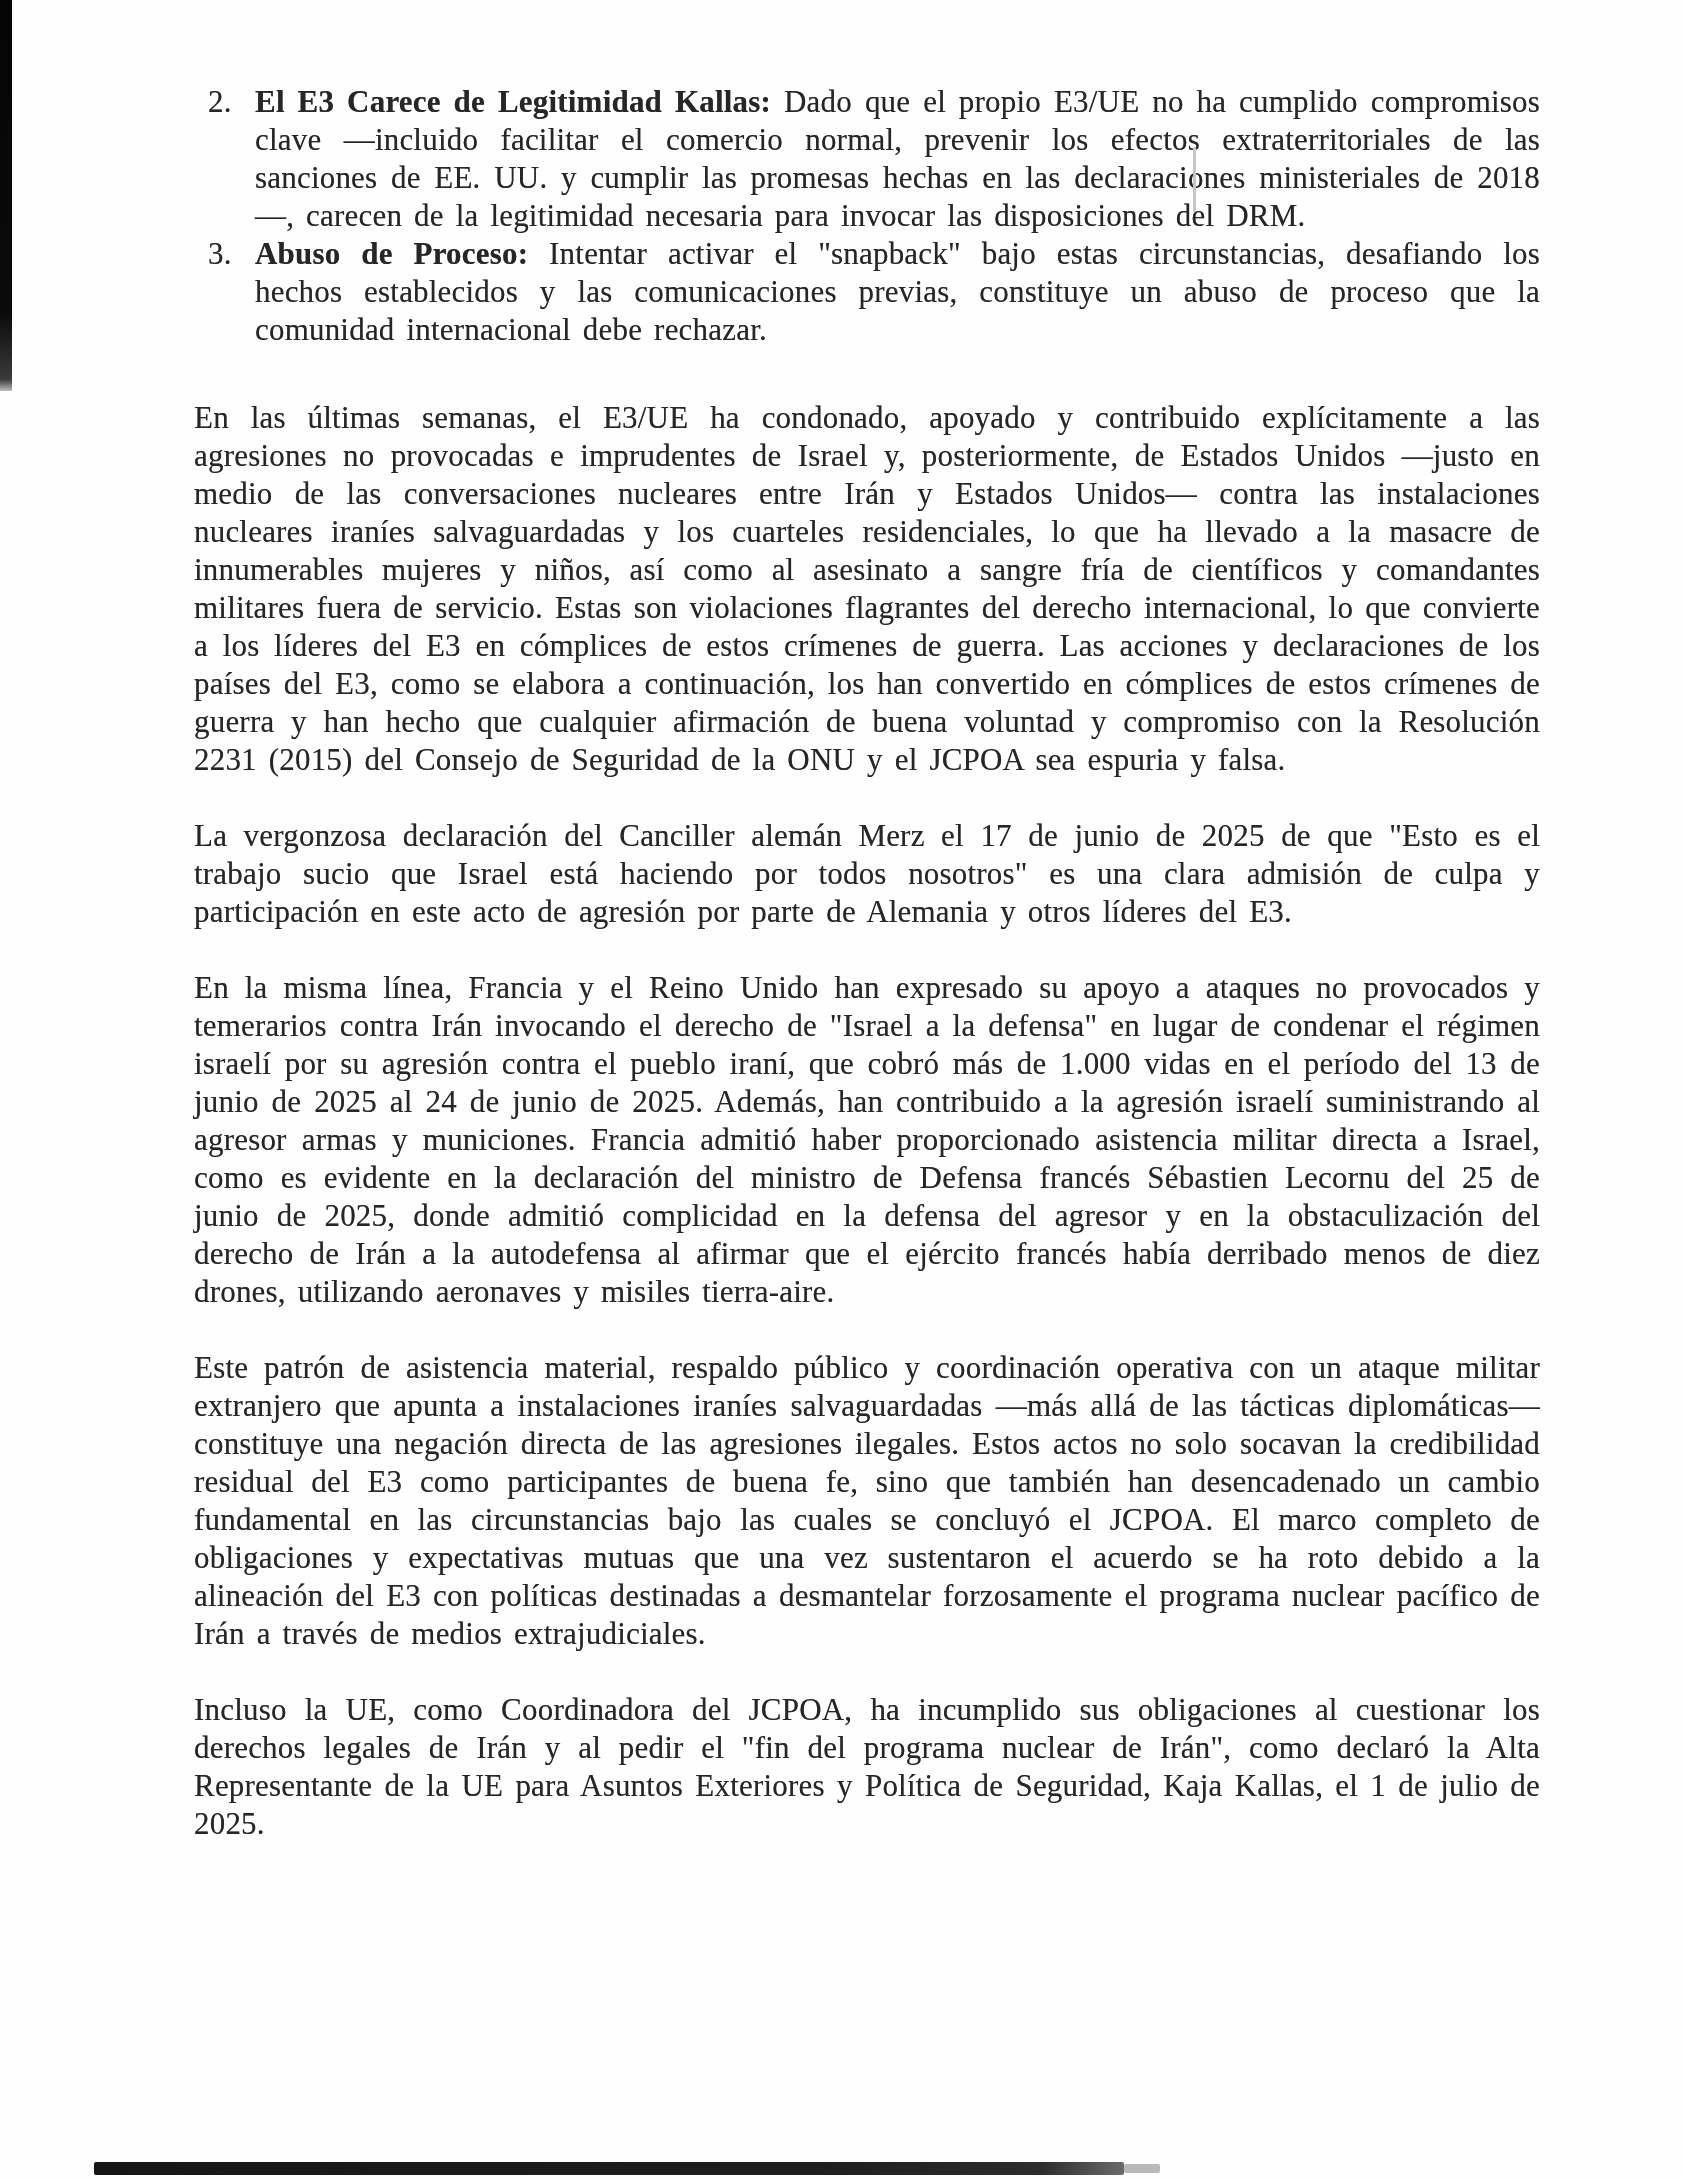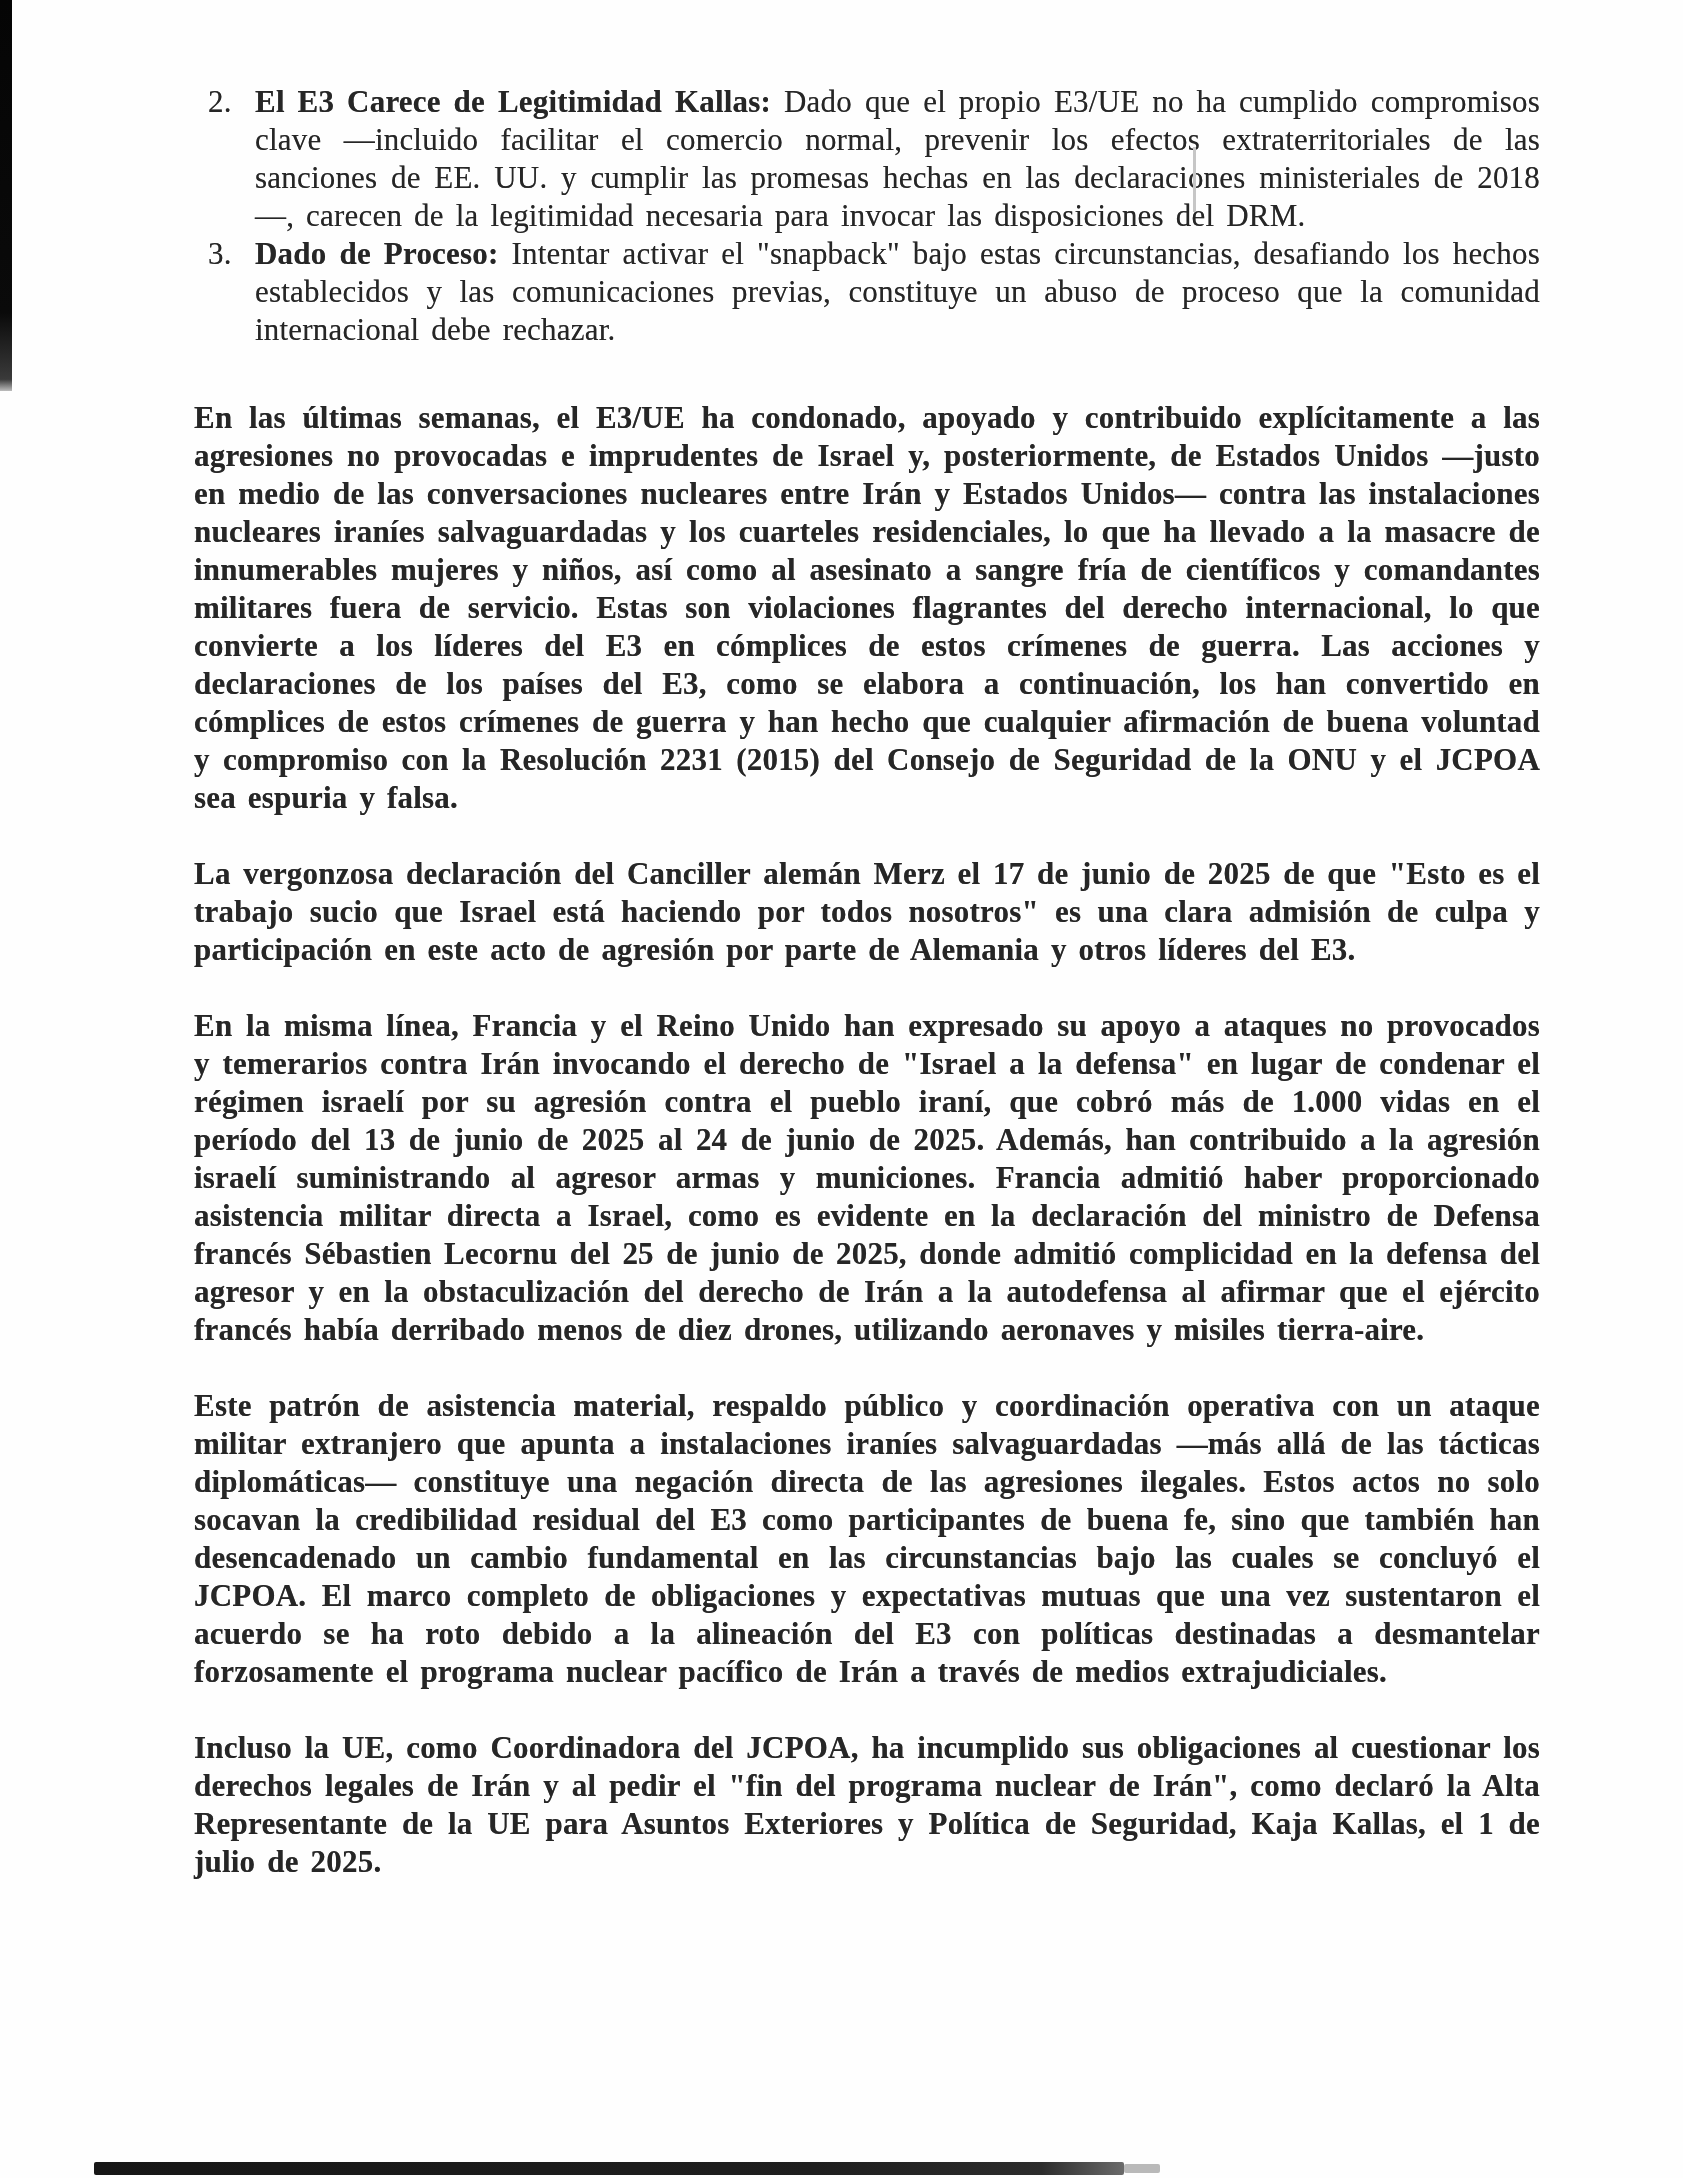--- a/index.html
+++ b/index.html
@@ -42,21 +42,20 @@
   .list-item .num {
     position: absolute;
     left: 14px;
     top: 0;
   }
   .list-item .lead {
     font-weight: bold;
   }
   .doc p {
     margin: 0 0 38px 0;
-    font-weight: bold;
   }
   .doc p:last-child {
     margin-bottom: 8px;
   }
   
   .artifact-left-bar {
     position: absolute;
     left: 0;
     top: 0;
     width: 12px;
@@ -102,21 +101,21 @@
     <div class="list">
 
       <div class="list-item">
         <span class="num">2.</span>
         <span class="lead">El E3 Carece de Legitimidad Kallas:</span>
         <span>Dado que el propio E3/UE no ha cumplido compromisos clave —incluido facilitar el comercio normal, prevenir los efectos extraterritoriales de las sanciones de EE. UU. y cumplir las promesas hechas en las declaraciones ministeriales de 2018—, carecen de la legitimidad necesaria para invocar las disposiciones del DRM.</span>
       </div>
 
       <div class="list-item">
         <span class="num">3.</span>
-        <span class="lead">Dado de Proceso:</span>
+        <span class="lead">Abuso de Proceso:</span>
         <span>Intentar activar el "snapback" bajo estas circunstancias, desafiando los hechos establecidos y las comunicaciones previas, constituye un abuso de proceso que la comunidad internacional debe rechazar.</span>
       </div>
 
     </div>
 
     <p>En las últimas semanas, el E3/UE ha condonado, apoyado y contribuido explícitamente a las agresiones no provocadas e imprudentes de Israel y, posteriormente, de Estados Unidos —justo en medio de las conversaciones nucleares entre Irán y Estados Unidos— contra las instalaciones nucleares iraníes salvaguardadas y los cuarteles residenciales, lo que ha llevado a la masacre de innumerables mujeres y niños, así como al asesinato a sangre fría de científicos y comandantes militares fuera de servicio. Estas son violaciones flagrantes del derecho internacional, lo que convierte a los líderes del E3 en cómplices de estos crímenes de guerra. Las acciones y declaraciones de los países del E3, como se elabora a continuación, los han convertido en cómplices de estos crímenes de guerra y han hecho que cualquier afirmación de buena voluntad y compromiso con la Resolución 2231 (2015) del Consejo de Seguridad de la ONU y el JCPOA sea espuria y falsa.</p>
     <p>La vergonzosa declaración del Canciller alemán Merz el 17 de junio de 2025 de que "Esto es el trabajo sucio que Israel está haciendo por todos nosotros" es una clara admisión de culpa y participación en este acto de agresión por parte de Alemania y otros líderes del E3.</p>
     <p>En la misma línea, Francia y el Reino Unido han expresado su apoyo a ataques no provocados y temerarios contra Irán invocando el derecho de "Israel a la defensa" en lugar de condenar el régimen israelí por su agresión contra el pueblo iraní, que cobró más de 1.000 vidas en el período del 13 de junio de 2025 al 24 de junio de 2025. Además, han contribuido a la agresión israelí suministrando al agresor armas y municiones. Francia admitió haber proporcionado asistencia militar directa a Israel, como es evidente en la declaración del ministro de Defensa francés Sébastien Lecornu del 25 de junio de 2025, donde admitió complicidad en la defensa del agresor y en la obstaculización del derecho de Irán a la autodefensa al afirmar que el ejército francés había derribado menos de diez drones, utilizando aeronaves y misiles tierra-aire.</p>
     <p>Este patrón de asistencia material, respaldo público y coordinación operativa con un ataque militar extranjero que apunta a instalaciones iraníes salvaguardadas —más allá de las tácticas diplomáticas— constituye una negación directa de las agresiones ilegales. Estos actos no solo socavan la credibilidad residual del E3 como participantes de buena fe, sino que también han desencadenado un cambio fundamental en las circunstancias bajo las cuales se concluyó el JCPOA. El marco completo de obligaciones y expectativas mutuas que una vez sustentaron el acuerdo se ha roto debido a la alineación del E3 con políticas destinadas a desmantelar forzosamente el programa nuclear pacífico de Irán a través de medios extrajudiciales.</p>
     <p>Incluso la UE, como Coordinadora del JCPOA, ha incumplido sus obligaciones al cuestionar los derechos legales de Irán y al pedir el "fin del programa nuclear de Irán", como declaró la Alta Representante de la UE para Asuntos Exteriores y Política de Seguridad, Kaja Kallas, el 1 de julio de 2025.</p>

